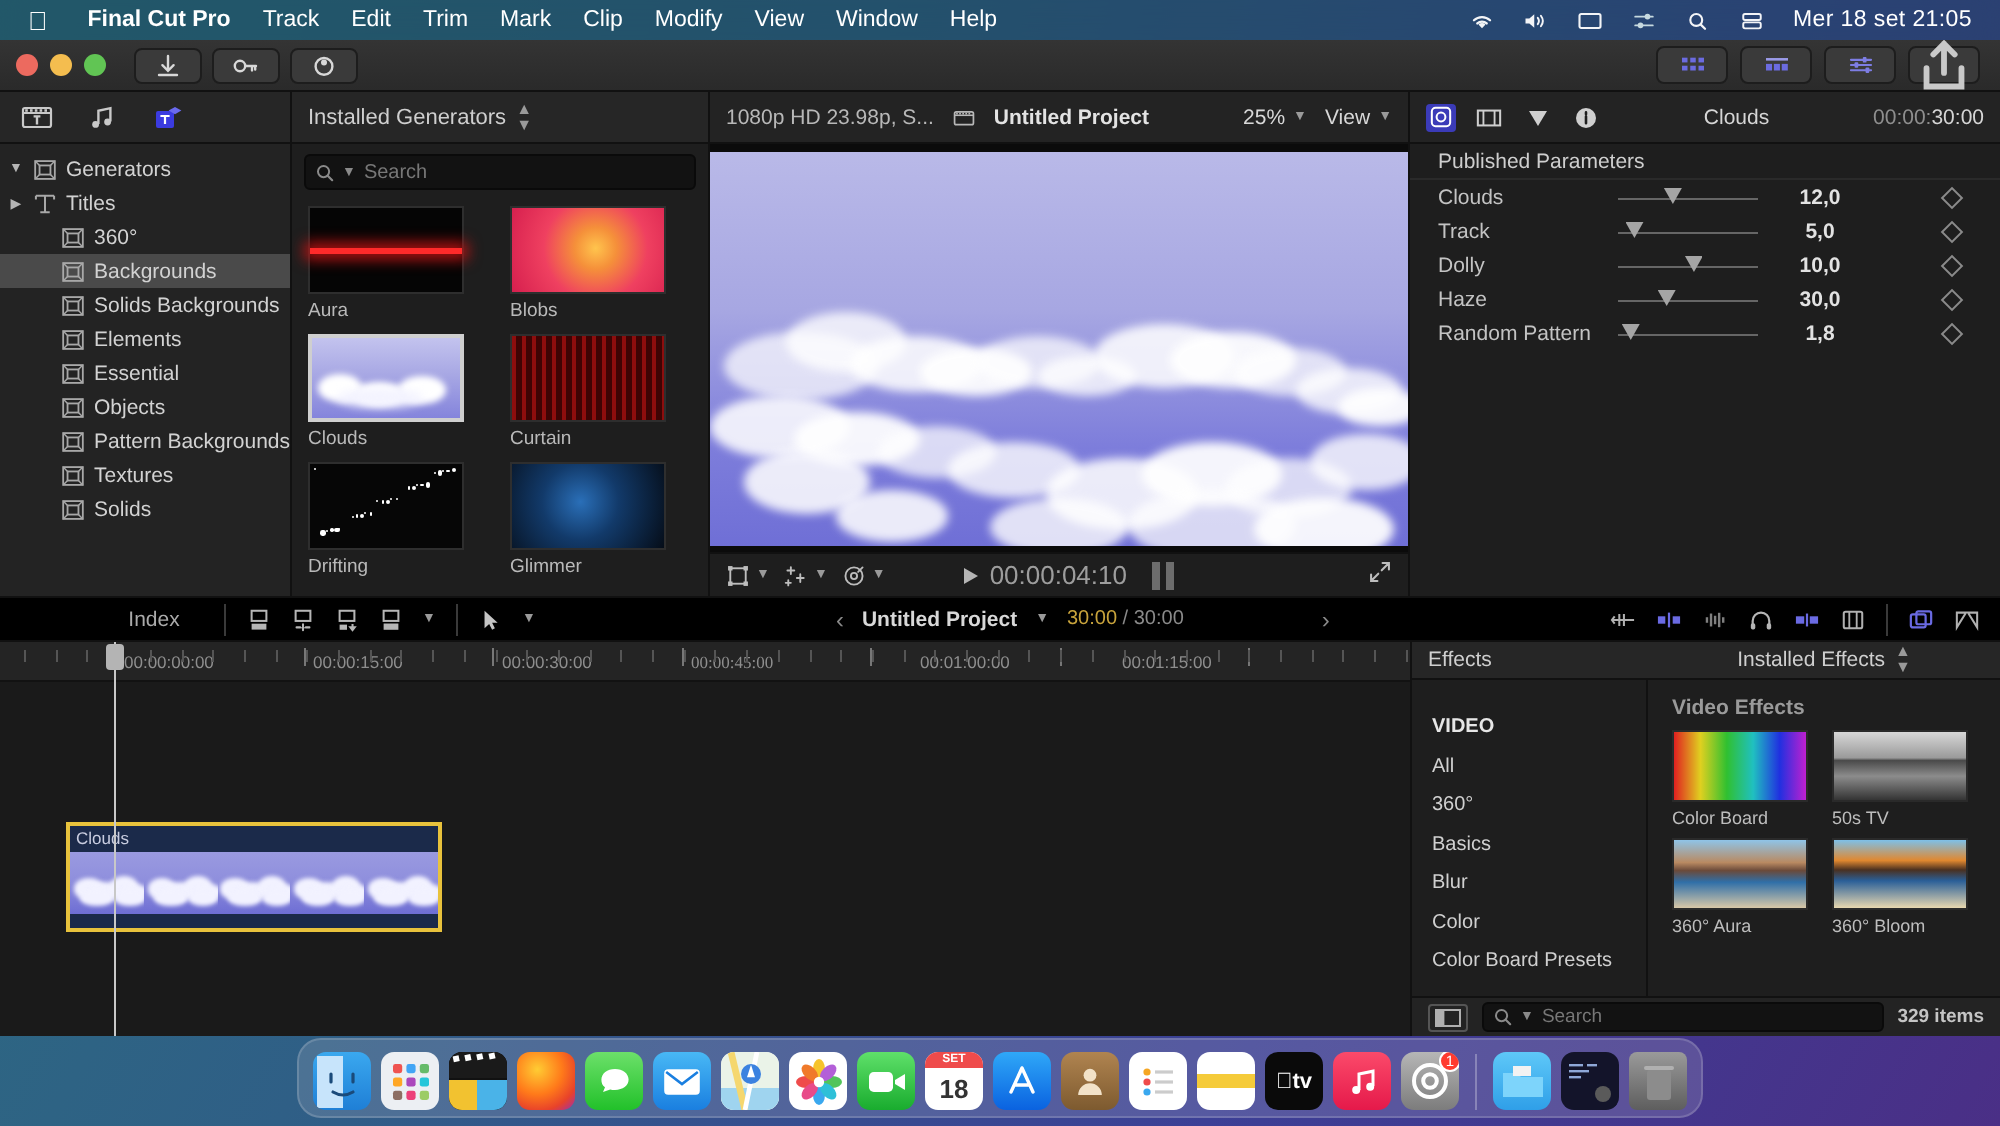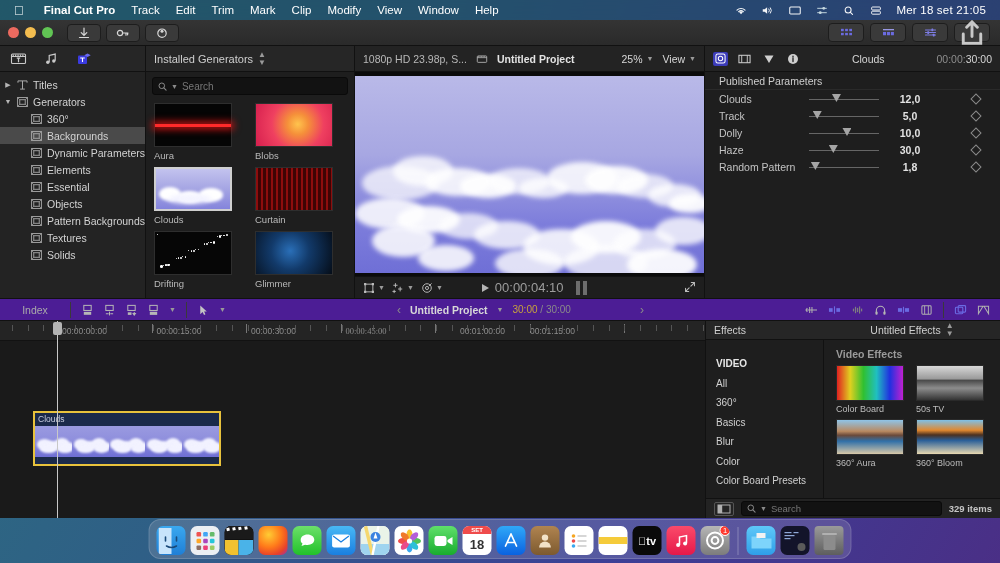--- a/index.html
+++ b/index.html
@@ -138,22 +138,22 @@
   .param-name { width:104px; padding-left:14px; }
   .slider { width:70px; height:12px; position:relative; }
   .slider .trk { position:absolute; top:6px; left:0; width:70px; height:1px; background:#666; }
   .slider .thm { position:absolute; top:1.5px; width:9px; height:8px; background:#a5a5a5;
     clip-path: polygon(0 0,100% 0,50% 100%); }
   .param-val { width:62px; text-align:center; font-size:10.5px; color:#e2e2e2; font-weight:bold; }
   .kf { margin-left:auto; margin-right:20px; width:8px; height:8px;
     border:1px solid #8a8a8a; transform:rotate(45deg); }
 
   
-  .tl-bar { height:23px; display:flex; align-items:center; background:#4c1d95;
-    border-top:1px solid #111; border-bottom:1px solid #111; }
+  .tl-bar { height:23px; display:flex; align-items:center; background:#000000;
+    border-top:1px solid #111; border-bottom:1px solid #111;padding-left:42px; }
   .tl-index { width:70px; text-align:center; font-size:10.5px; color:#aaa; }
   .tl-sep { width:1px; height:16px; background:#3a3a3a; }
   .tl-icons { display:flex; align-items:center; gap:9px; padding:0 10px; }
   .tl-icons svg { width:13px; height:12px; display:block; }
   .tl-center { flex:1; display:flex; align-items:center; justify-content:center; gap:9px; }
   .arw { color:#8a8a8a; font-size:12px; }
   .tl-projname { font-size:10.5px; color:#d8d8d8; font-weight:bold; }
   .tl-dur { font-size:10px; color:#8a8a8a; }
   .tl-dur b { color:#c8a33c; font-weight:normal; }
   .tl-right { display:flex; align-items:center; gap:10px; padding-right:10px; }
@@ -370,35 +370,35 @@
           <div class="sb-tab">
             <svg viewBox="0 0 17 15">
                 <rect x="2" y="4.5" width="9" height="8.5" rx="1" fill="#3b3be0"></rect>
                 <path d="M4.2 7h4.6M6.5 7v4" stroke="#fff" stroke-width="1.1"></path>
                 <path d="M11.5 2.5l3.2 1.8-3.2 1.8-3.2-1.8z" fill="#6a6aee"></path>
               </svg>
           </div>
         </div>
         <div class="sb-list" id="sb-list">
             <div class="sb-row">
-              <span class="disc">▶</span>
-              <svg class="sb-ico" viewBox="0 0 12 11">
-                <path d="M1 1h10M6 1v9M3.4 10h5.2" stroke="#a8a8a8" stroke-width="1.1" fill="none"></path>
-                <path d="M1 1v2M11 1v2" stroke="#a8a8a8" stroke-width="1.1"></path>
-              </svg>
-              <span class="sb-label">Titles</span>
-            </div>
-            <div class="sb-row">
               <span class="disc">▼</span>
               <svg class="sb-ico" viewBox="0 0 12 11">
                 <rect x="0.6" y="0.6" width="10.8" height="9.8" fill="none" stroke="#a8a8a8" stroke-width="1"></rect>
                 <rect x="3" y="3" width="6" height="5" fill="none" stroke="#a8a8a8" stroke-width="1"></rect>
                 <path d="M0.6 0.6 3 3M11.4 0.6 9 3M0.6 10.4 3 8M11.4 10.4 9 8" stroke="#a8a8a8" stroke-width=".8"></path>
               </svg>
               <span class="sb-label">Generators</span>
+            </div>
+            <div class="sb-row">
+              <span class="disc">▶</span>
+              <svg class="sb-ico" viewBox="0 0 12 11">
+                <path d="M1 1h10M6 1v9M3.4 10h5.2" stroke="#a8a8a8" stroke-width="1.1" fill="none"></path>
+                <path d="M1 1v2M11 1v2" stroke="#a8a8a8" stroke-width="1.1"></path>
+              </svg>
+              <span class="sb-label">Titles</span>
             </div>
             <div class="sb-row lvl2">
               <span class="disc"></span>
               <svg class="sb-ico" viewBox="0 0 12 11">
                 <rect x="0.6" y="0.6" width="10.8" height="9.8" fill="none" stroke="#a8a8a8" stroke-width="1"></rect>
                 <rect x="3" y="3" width="6" height="5" fill="none" stroke="#a8a8a8" stroke-width="1"></rect>
                 <path d="M0.6 0.6 3 3M11.4 0.6 9 3M0.6 10.4 3 8M11.4 10.4 9 8" stroke="#a8a8a8" stroke-width=".8"></path>
               </svg>
               <span class="sb-label">360°</span>
             </div>
@@ -411,21 +411,21 @@
               </svg>
               <span class="sb-label">Backgrounds</span>
             </div>
             <div class="sb-row lvl2">
               <span class="disc"></span>
               <svg class="sb-ico" viewBox="0 0 12 11">
                 <rect x="0.6" y="0.6" width="10.8" height="9.8" fill="none" stroke="#a8a8a8" stroke-width="1"></rect>
                 <rect x="3" y="3" width="6" height="5" fill="none" stroke="#a8a8a8" stroke-width="1"></rect>
                 <path d="M0.6 0.6 3 3M11.4 0.6 9 3M0.6 10.4 3 8M11.4 10.4 9 8" stroke="#a8a8a8" stroke-width=".8"></path>
               </svg>
-              <span class="sb-label">Dynamic Parameters</span>
+              <span class="sb-label">Solids Backgrounds</span>
             </div>
             <div class="sb-row lvl2">
               <span class="disc"></span>
               <svg class="sb-ico" viewBox="0 0 12 11">
                 <rect x="0.6" y="0.6" width="10.8" height="9.8" fill="none" stroke="#a8a8a8" stroke-width="1"></rect>
                 <rect x="3" y="3" width="6" height="5" fill="none" stroke="#a8a8a8" stroke-width="1"></rect>
                 <path d="M0.6 0.6 3 3M11.4 0.6 9 3M0.6 10.4 3 8M11.4 10.4 9 8" stroke="#a8a8a8" stroke-width=".8"></path>
               </svg>
               <span class="sb-label">Elements</span>
             </div>
@@ -823,21 +823,21 @@
             <div class="rlab" style="left: 62px;">00:00:00:00</div>
             <div class="rtick maj" style="left: 151.5px;"></div>
             <div class="rlab" style="left: 156.5px;">00:00:15:00</div>
             <div class="rtick maj" style="left: 246px;"></div>
             <div class="rlab" style="left: 251px;">00:00:30:00</div>
             <div class="rtick maj" style="left: 340.5px;"></div>
             <div class="rlab" style="left: 345.5px; font-family: Liberation Serif, serif;">00:00:45:00</div>
             <div class="rtick maj" style="left: 435px;"></div>
             <div class="rlab" style="left: 460px;">00:01:00:00</div>
             <div class="rtick maj" style="left: 529.5px;"></div>
-            <div class="rlab" style="left: 530px;">00:01:15:00</div>
+            <div class="rlab" style="left: 561px;">00:01:15:00</div>
             <div class="rtick maj" style="left: 624px;"></div>
             <div class="rlab" style="left: 629px; margin-top: 32px;">00:01:30:00</div>
             <div class="rtick" style="left: 12px;"></div>
             <div class="rtick" style="left: 27.7px;"></div>
             <div class="rtick" style="left: 43.4px;"></div>
             <div class="rtick" style="left: 59.1px;"></div>
             <div class="rtick" style="left: 74.8px;"></div>
             <div class="rtick" style="left: 90.5px;"></div>
             <div class="rtick" style="left: 106.2px;"></div>
             <div class="rtick" style="left: 121.9px;"></div>
@@ -928,21 +928,21 @@
         </div>
         <div class="playhead" style="left:57px;">
           <div class="phead-knob"></div>
         </div>
       </div>
 
       <div class="effects">
         <div class="ef-head">
           <div class="l">Effects</div>
           <div class="r">
-            <span>Untitled Effects</span>
+            <span>Installed Effects</span>
             <span class="sortglyph">▲<br>▼</span>
           </div>
         </div>
         <div class="ef-body">
           <div class="ef-cats" id="ef-cats">
               <div class="ef-cat hdr">VIDEO</div>
               <div class="ef-cat">All</div>
               <div class="ef-cat">360°</div>
               <div class="ef-cat">Basics</div>
               <div class="ef-cat">Blur</div>

